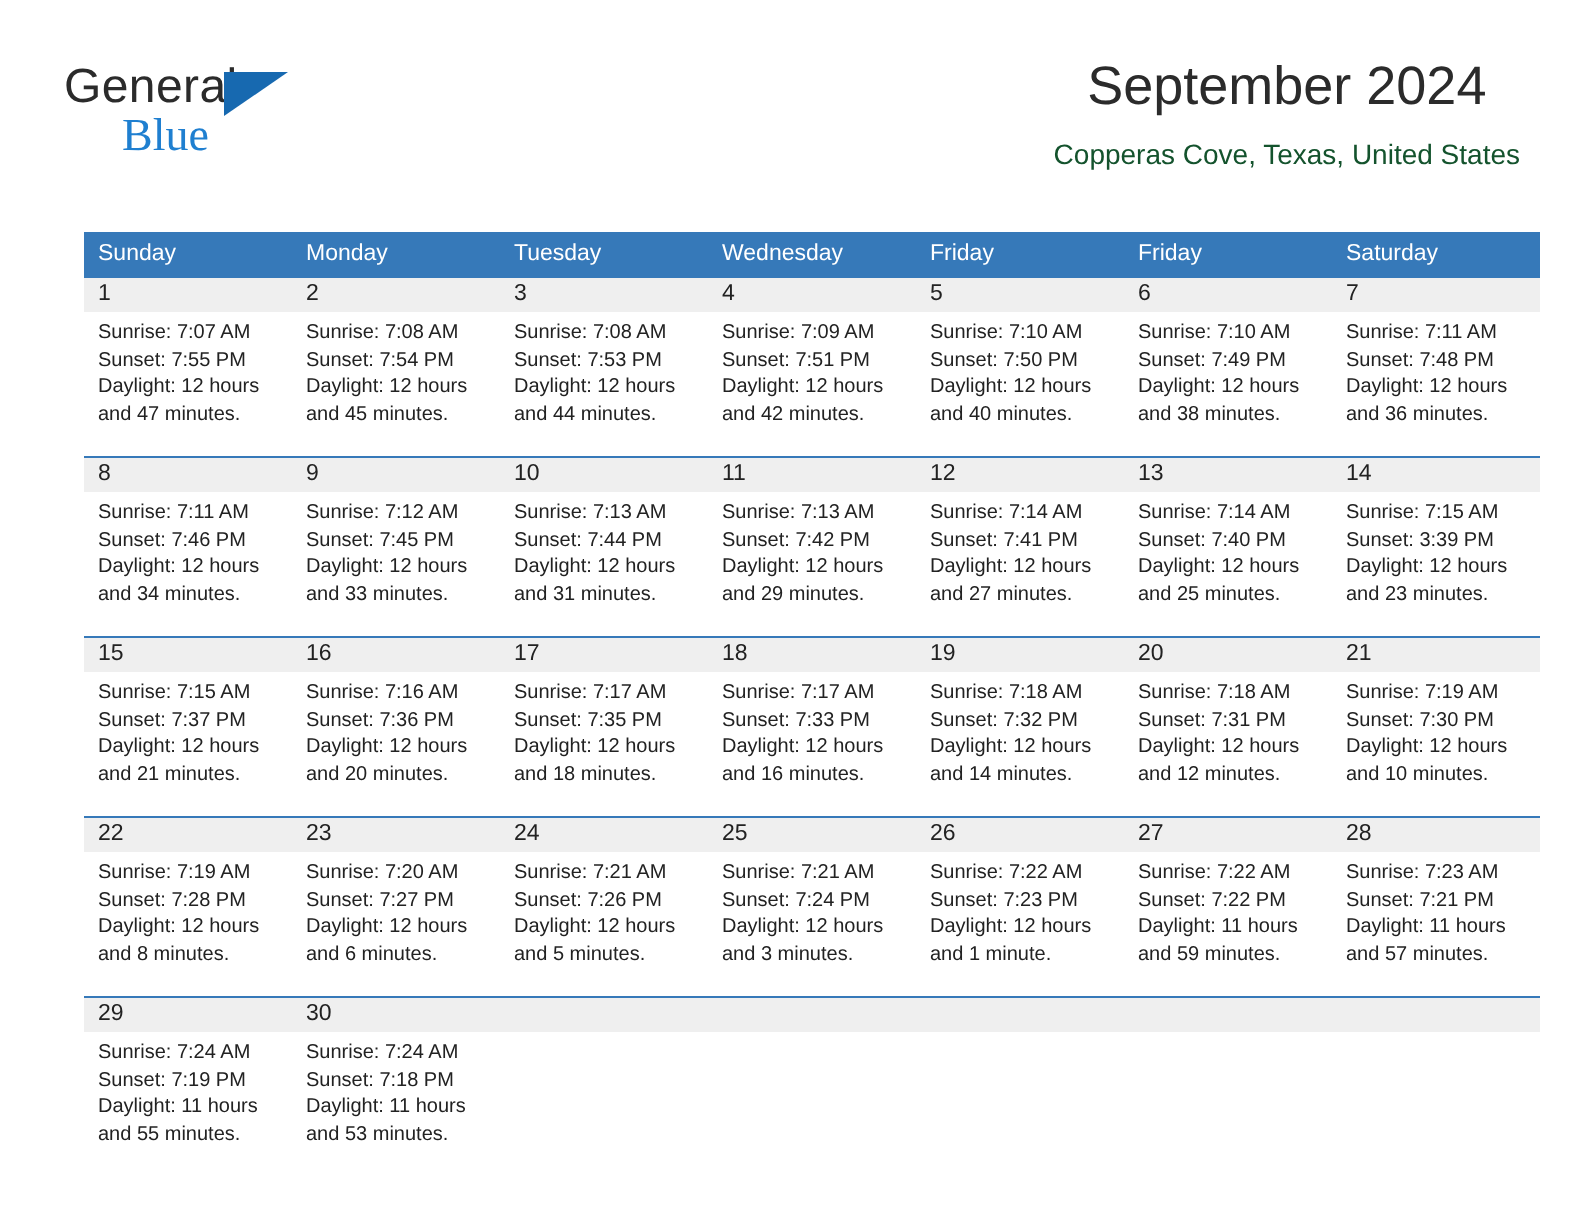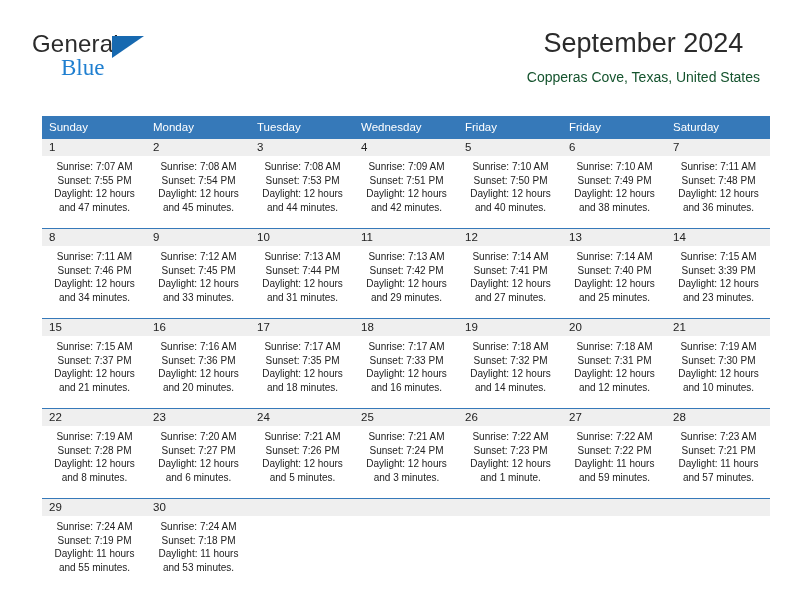--- a/index.html
+++ b/index.html
@@ -125,21 +125,20 @@
     color: #222222;
     padding-left: 7px;
     background: #efefef;
     border-top: 1px solid #3679b9;
   }
   .daylines {
     padding: 4px 6px 0 7px;
     font-size: 10px;
     line-height: 13.6px;
     color: #222222;
-    text-align: center;
   }
   .daylines div { white-space: nowrap; }
   .daycell.empty .daynum { color: transparent; }
   .daycell.empty .daylines { visibility: hidden; }
 </style>
 </head>
 <body>
 
 <div class="page">
 

